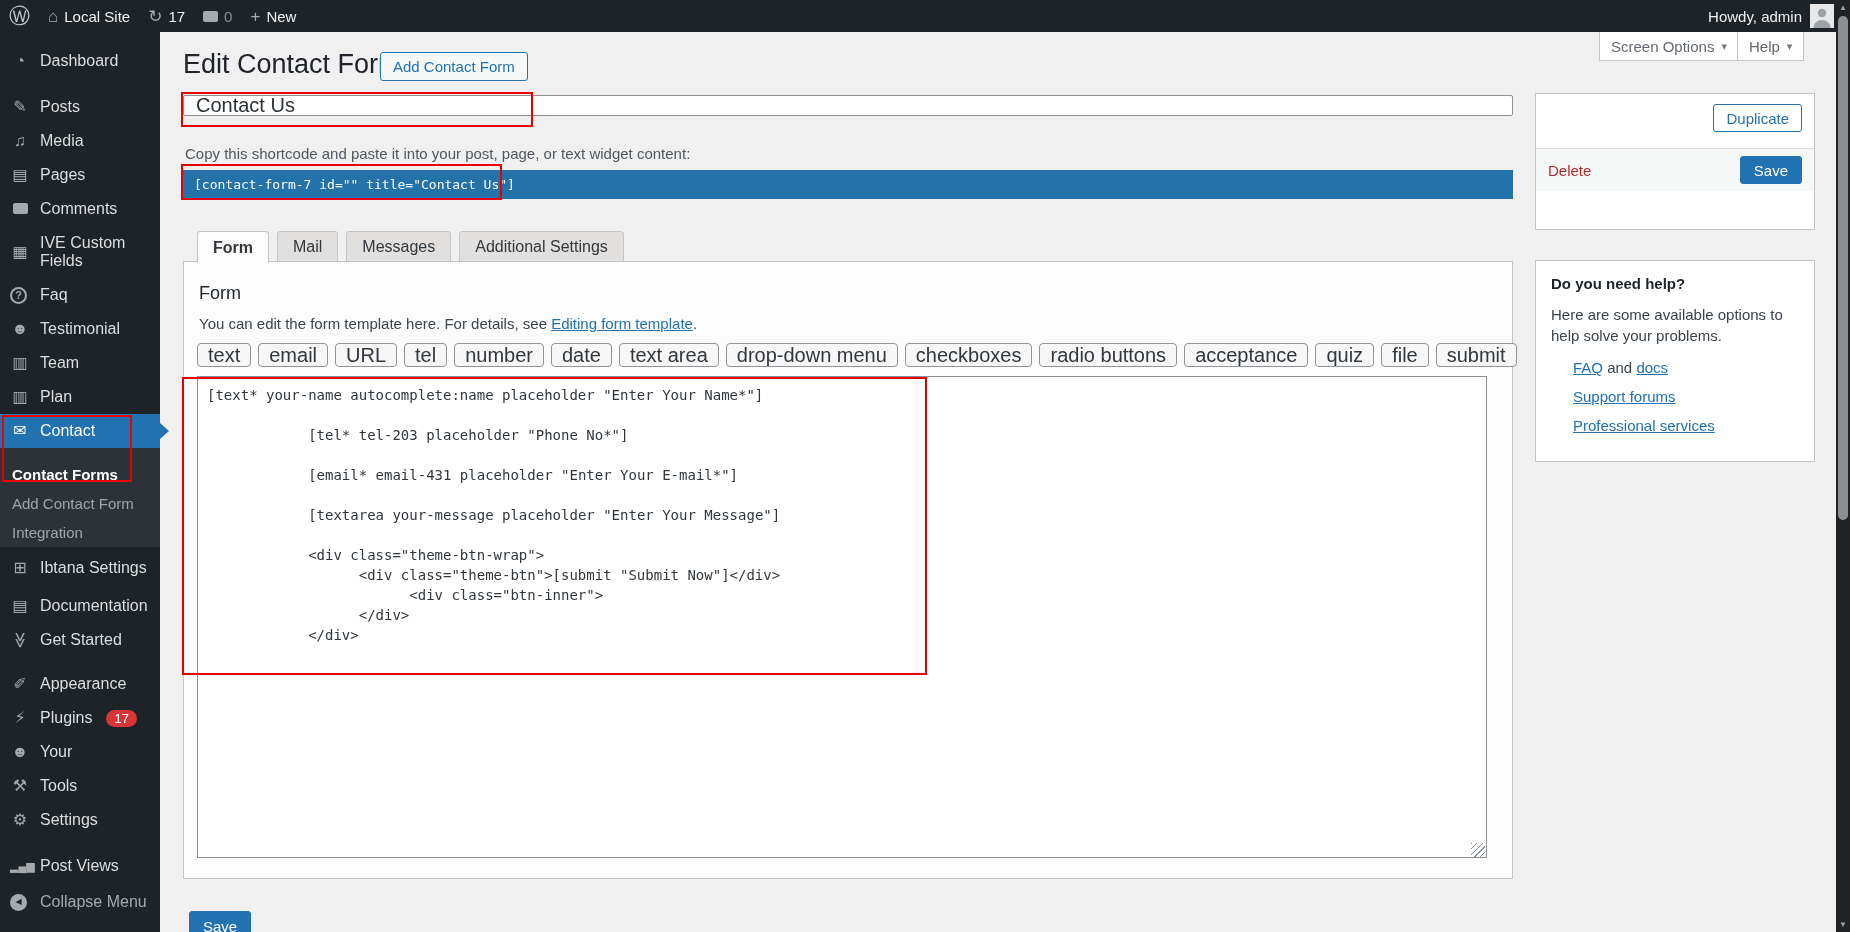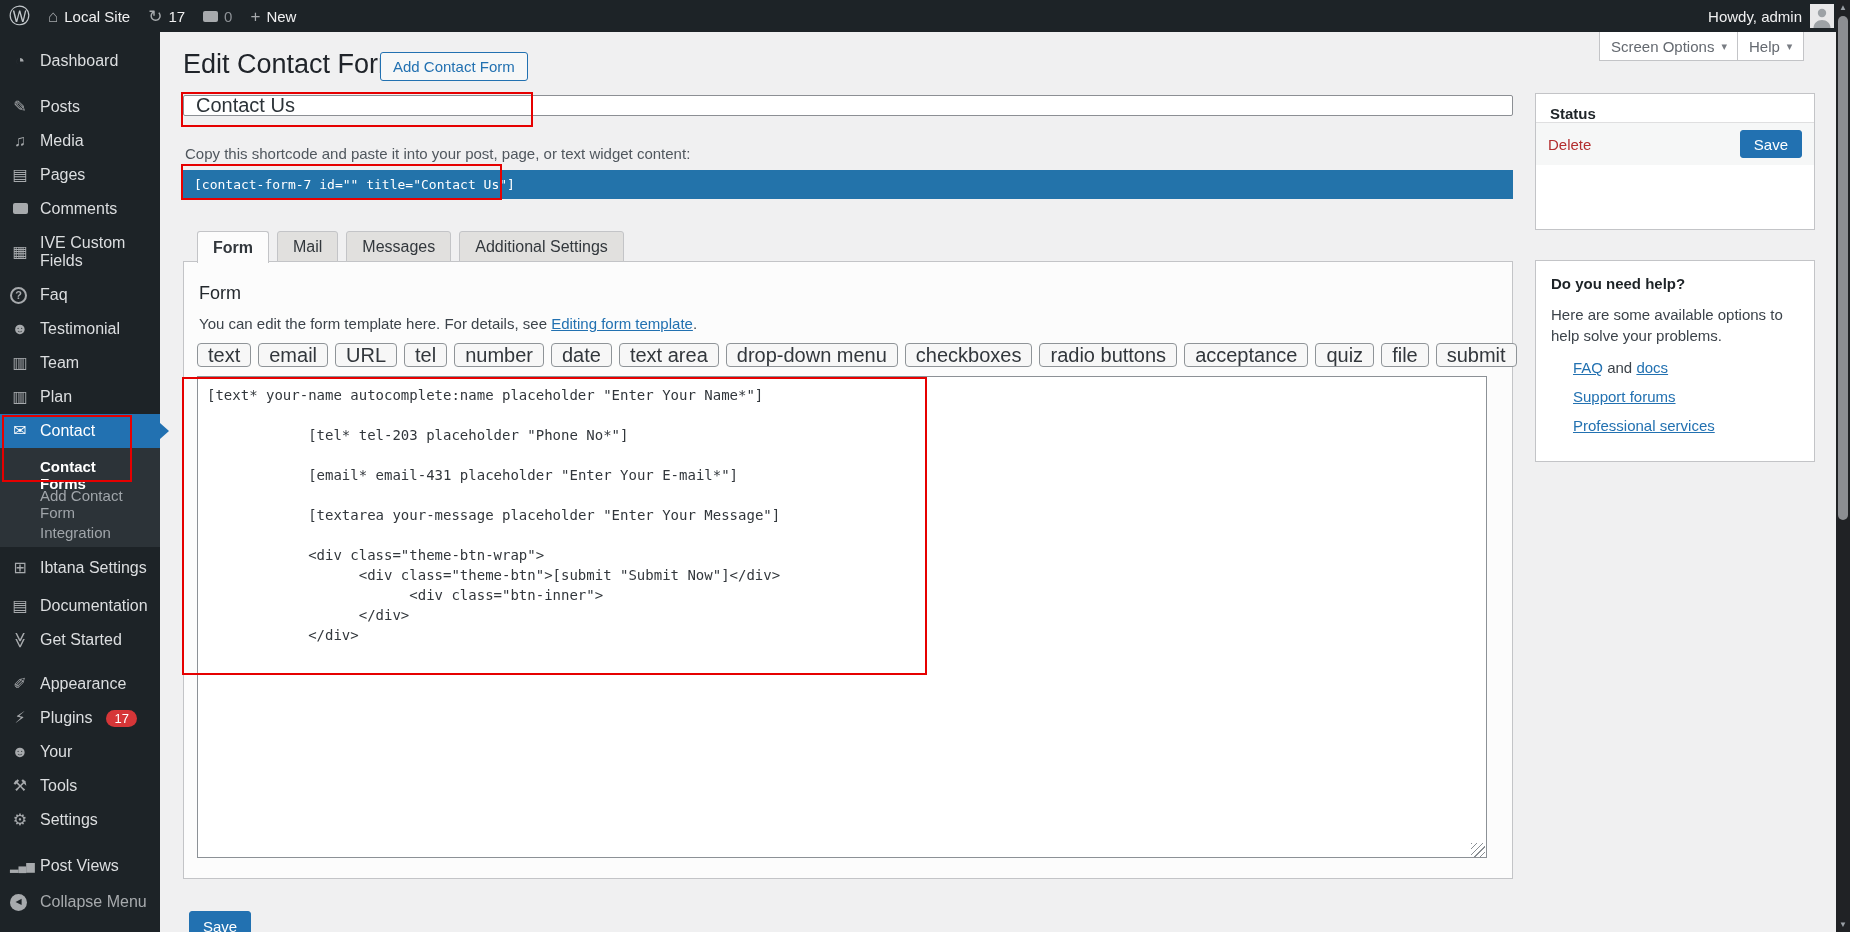--- a/index.html
+++ b/index.html
@@ -37,21 +37,21 @@
     padding:0 8px 0 10px; font-size:16px; cursor:pointer; }
   .mi-item .mi { width:20px; min-width:20px; text-align:center; color:#a7aaad; font-size:16px; line-height:1; }
   .mi-item.two-line { height:52px; }
   .mi-item.two-line .label { white-space:normal; line-height:18px; }
   .mt12 { margin-top:12px; } .mt10 { margin-top:10px; } .mt4 { margin-top:4px; } .mt2 { margin-top:2px; }
   .mi-item.active { background:#2271b1; color:#fff; }
   .mi-item.active .mi { color:#fff; }
   .mi-item.active::after { content:""; position:absolute; left:100%; top:50%; transform:translateY(-50%);
     border:8px solid transparent; border-left:9px solid #2271b1; }
   .submenu { background:#2c3338; padding:6px 0 9px 0; }
-  .submenu li { height:29px; display:flex; align-items:center; padding:0 28px; font-size:15px; color:#a0a5aa; cursor:pointer;margin-left:12px; }
+  .submenu li { height:29px; display:flex; align-items:center; padding:0 12px; font-size:15px; color:#a0a5aa; cursor:pointer; }
   .submenu li.current { color:#fff; font-weight:bold; }
   .badge { background:#d63638; color:#fff; border-radius:10px; padding:1px 8px; font-size:13px; margin-left:4px; }
   .qcircle { width:17px; height:17px; border:2px solid #a7aaad; border-radius:50%; display:flex;
     align-items:center; justify-content:center; font-size:11px; font-weight:bold; color:#a7aaad; }
   .ccircle { width:17px; height:17px; background:#a7aaad; border-radius:50%; display:flex;
     align-items:center; justify-content:center; font-size:8px; color:#1d2327; }
   .rot90 { display:inline-block; transform:rotate(90deg); }
   .collapse-label { color:#a7aaad; }
 
   
@@ -313,21 +313,23 @@
 		&lt;div class="theme-btn-wrap"&gt;
 			&lt;div class="theme-btn"&gt;[submit "Submit Now"]&lt;/div&gt;
 				&lt;div class="btn-inner"&gt;
 			&lt;/div&gt;
 		&lt;/div&gt;</textarea>
 <div class="abs" id="resize-handle"></div>
 
 <button class="abs" id="bottom-save">Save</button>
 
 <div class="side-box" id="status-box">
-  <div id="status-title">Status</div>
+  <div id="status-body">
+    <button id="duplicate-btn">Duplicate</button>
+  </div>
   <div id="status-footer">
     <span id="delete-link">Delete</span>
     <button id="status-save-btn">Save</button>
   </div>
 </div>
 
 <div class="side-box" id="help-box">
   <div id="help-title">Do you need help?</div>
   <div id="help-body">Here are some available options to help solve your problems.</div>
   <div class="help-link-row">

